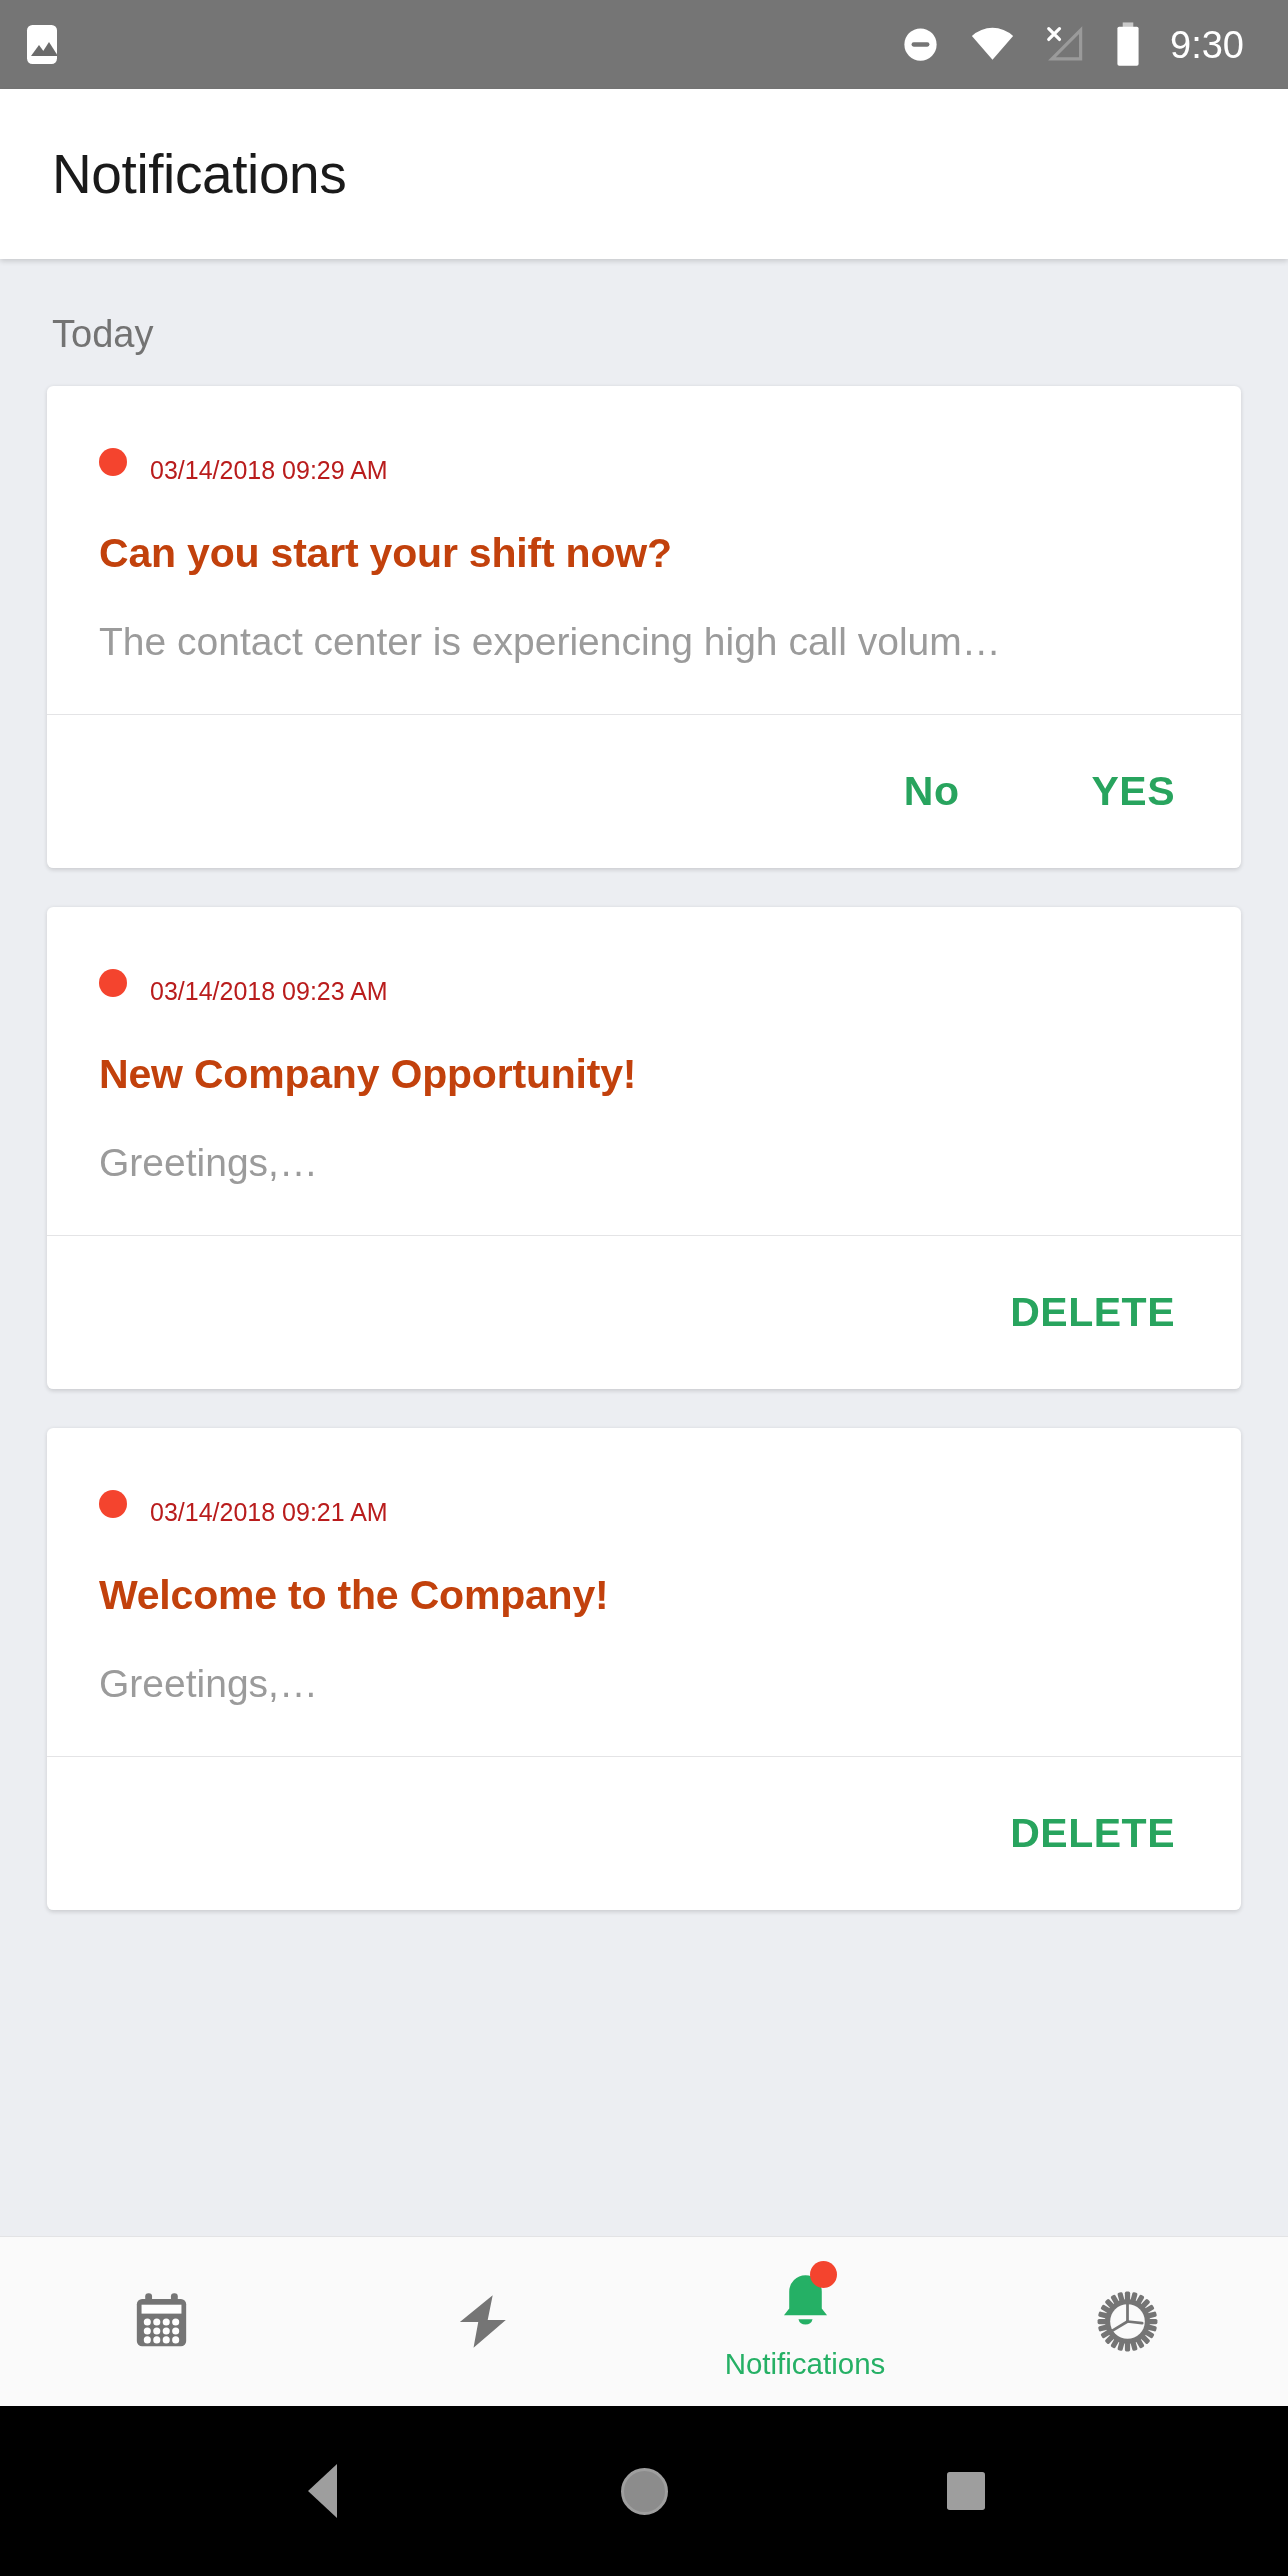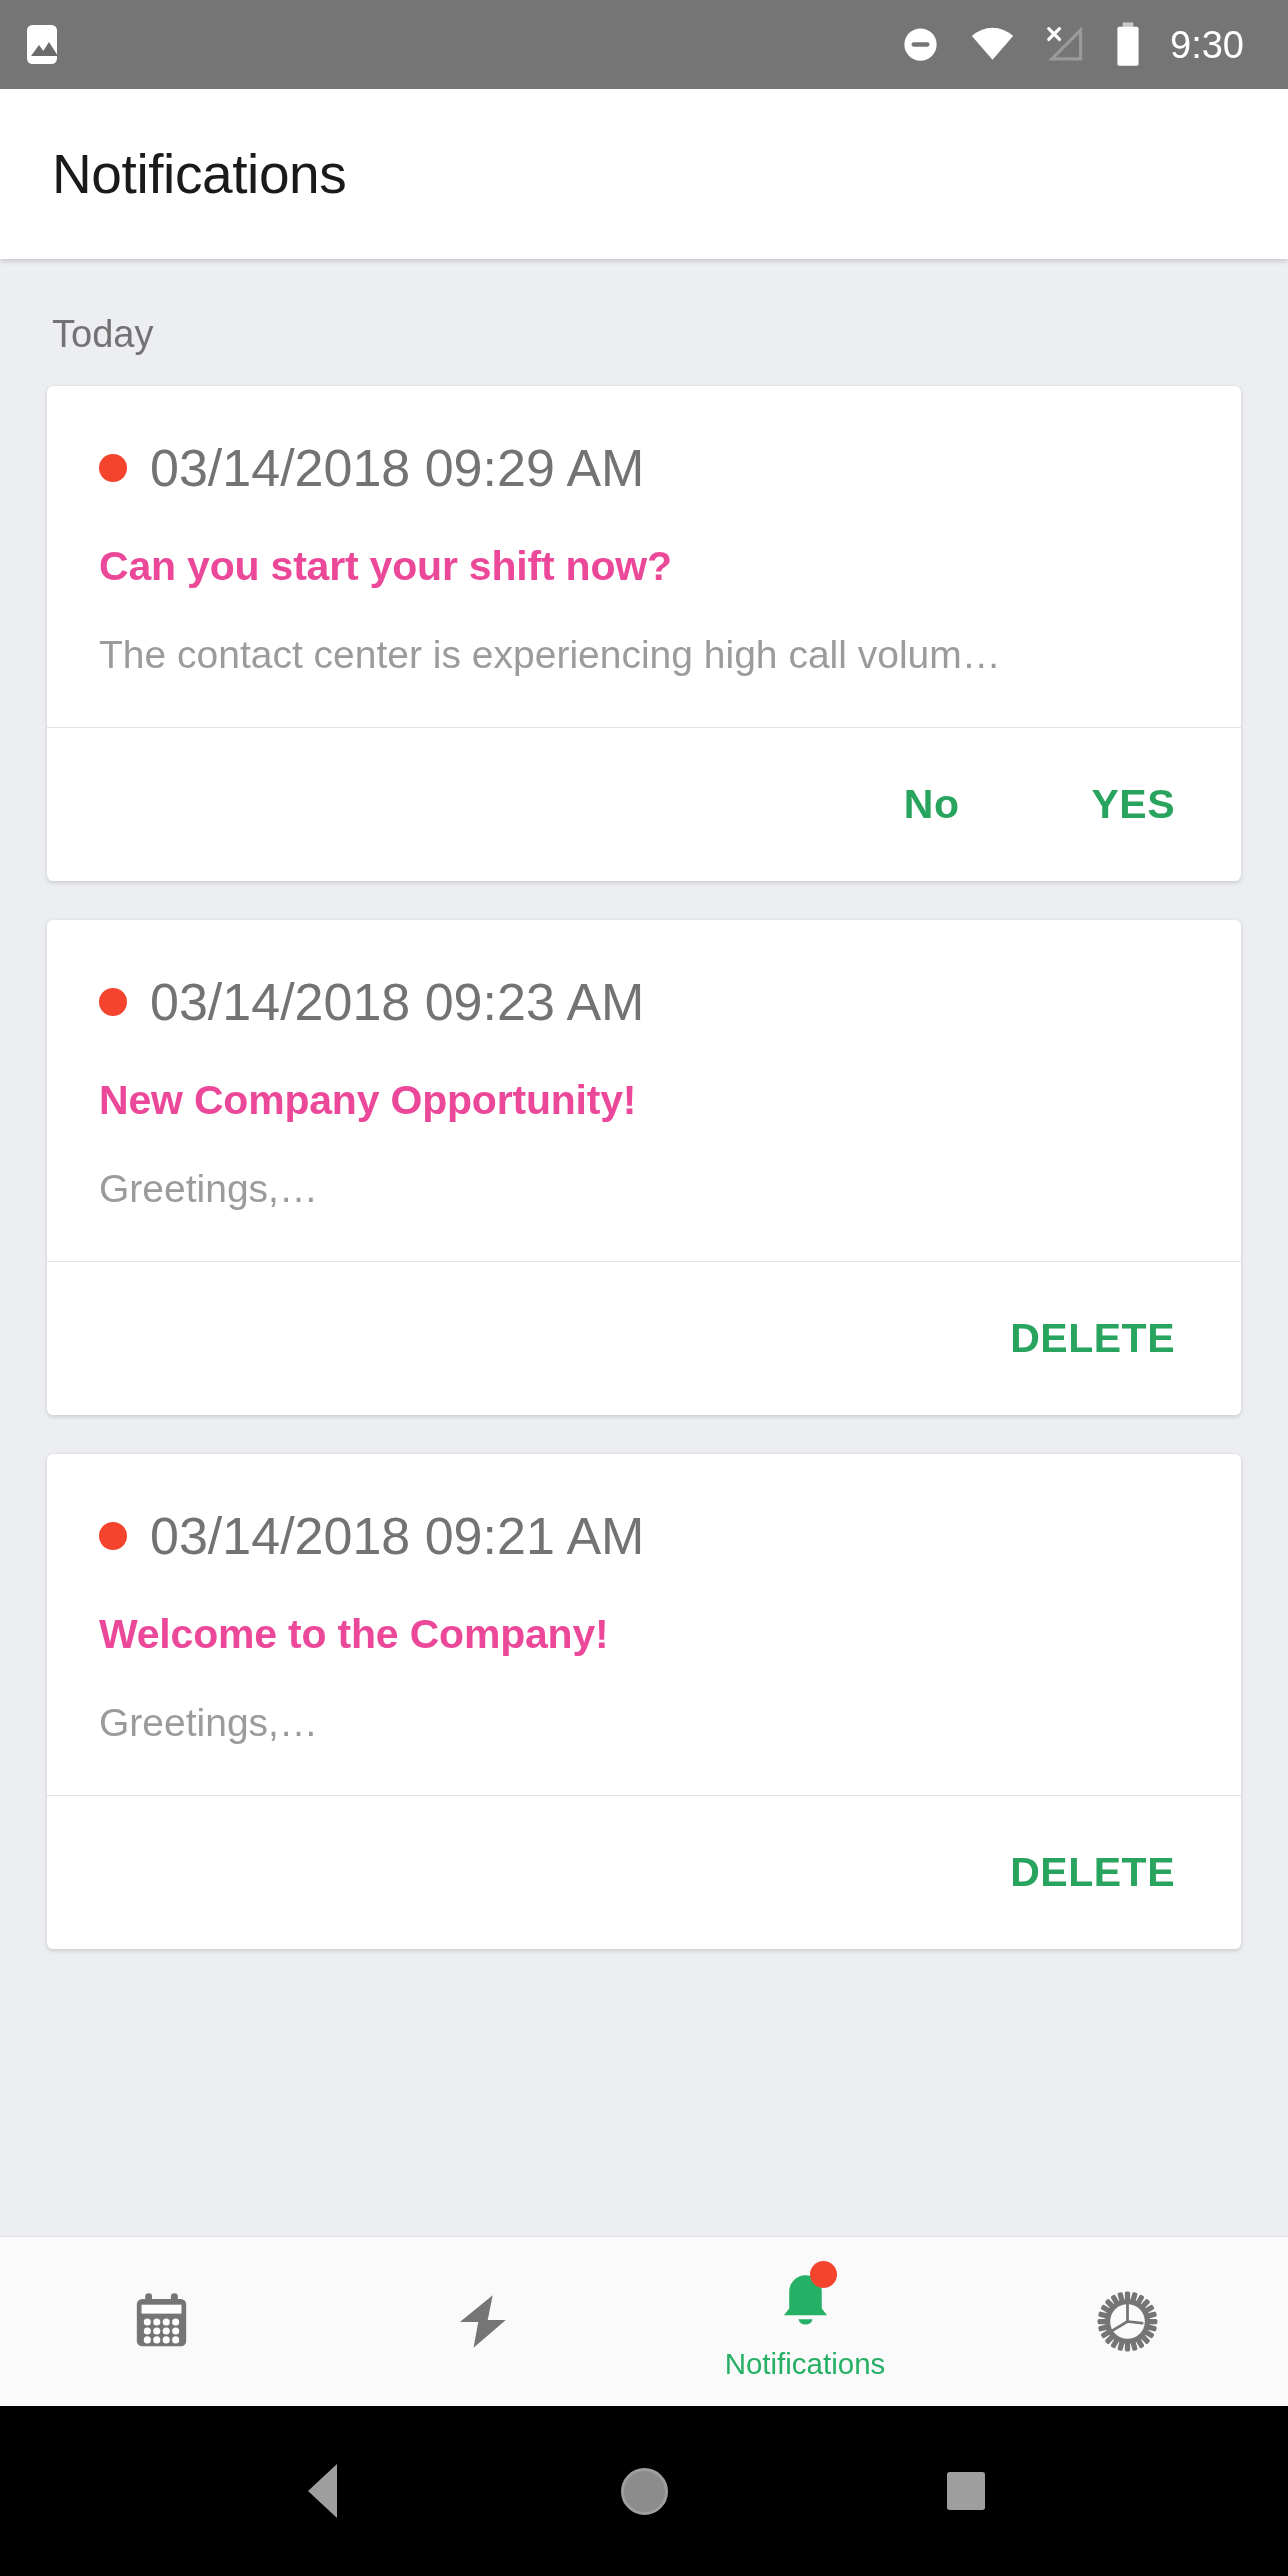--- a/index.html
+++ b/index.html
@@ -128,28 +128,29 @@
     margin-bottom: 45px;
   }
   .dot {
     width: 28px;
     height: 28px;
     border-radius: 50%;
     background: #f4442e;
     flex: 0 0 auto;
   }
   .card-time {
-    font-size: 52px;
-    color: #737373;
+    font-size: 25px;
+    color: #b91c1c;
     font-weight: 400;
+    margin-top: 18px;
   }
   .card-title {
     font-size: 41px;
     font-weight: 700;
-    color: #ec4899;
+    color: #c2410c;
     margin-bottom: 43px;
     letter-spacing: -0.2px;
   }
   .card-text {
     font-size: 39px;
     color: #9b9b9b;
     font-weight: 400;
     white-space: nowrap;
     overflow: hidden;
   }

